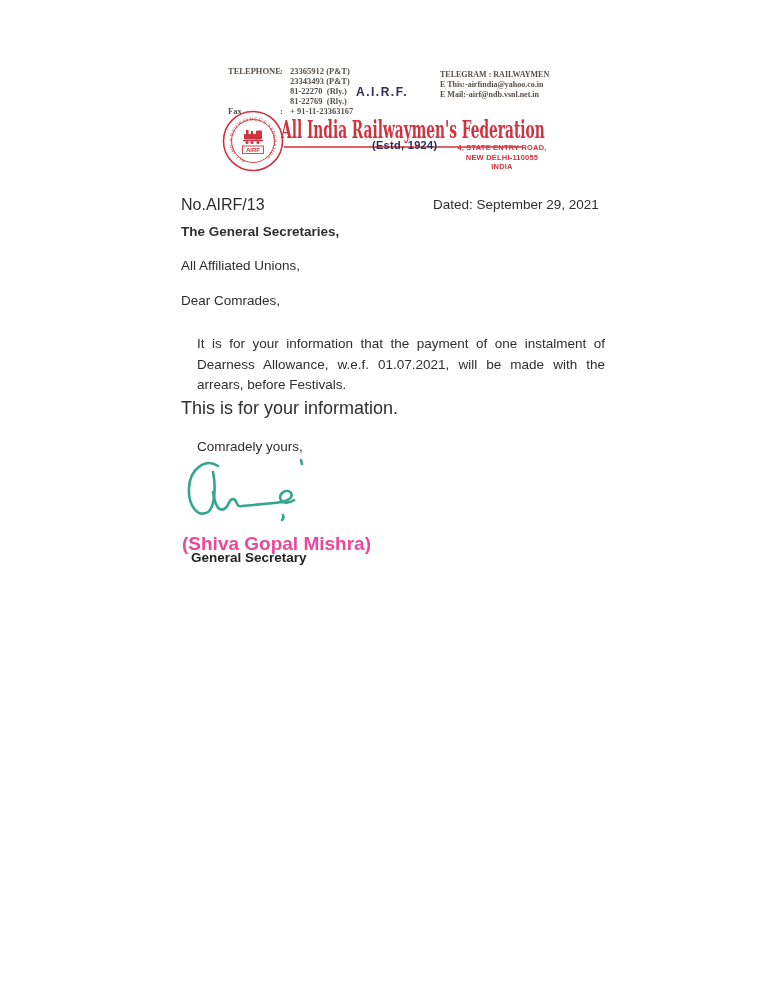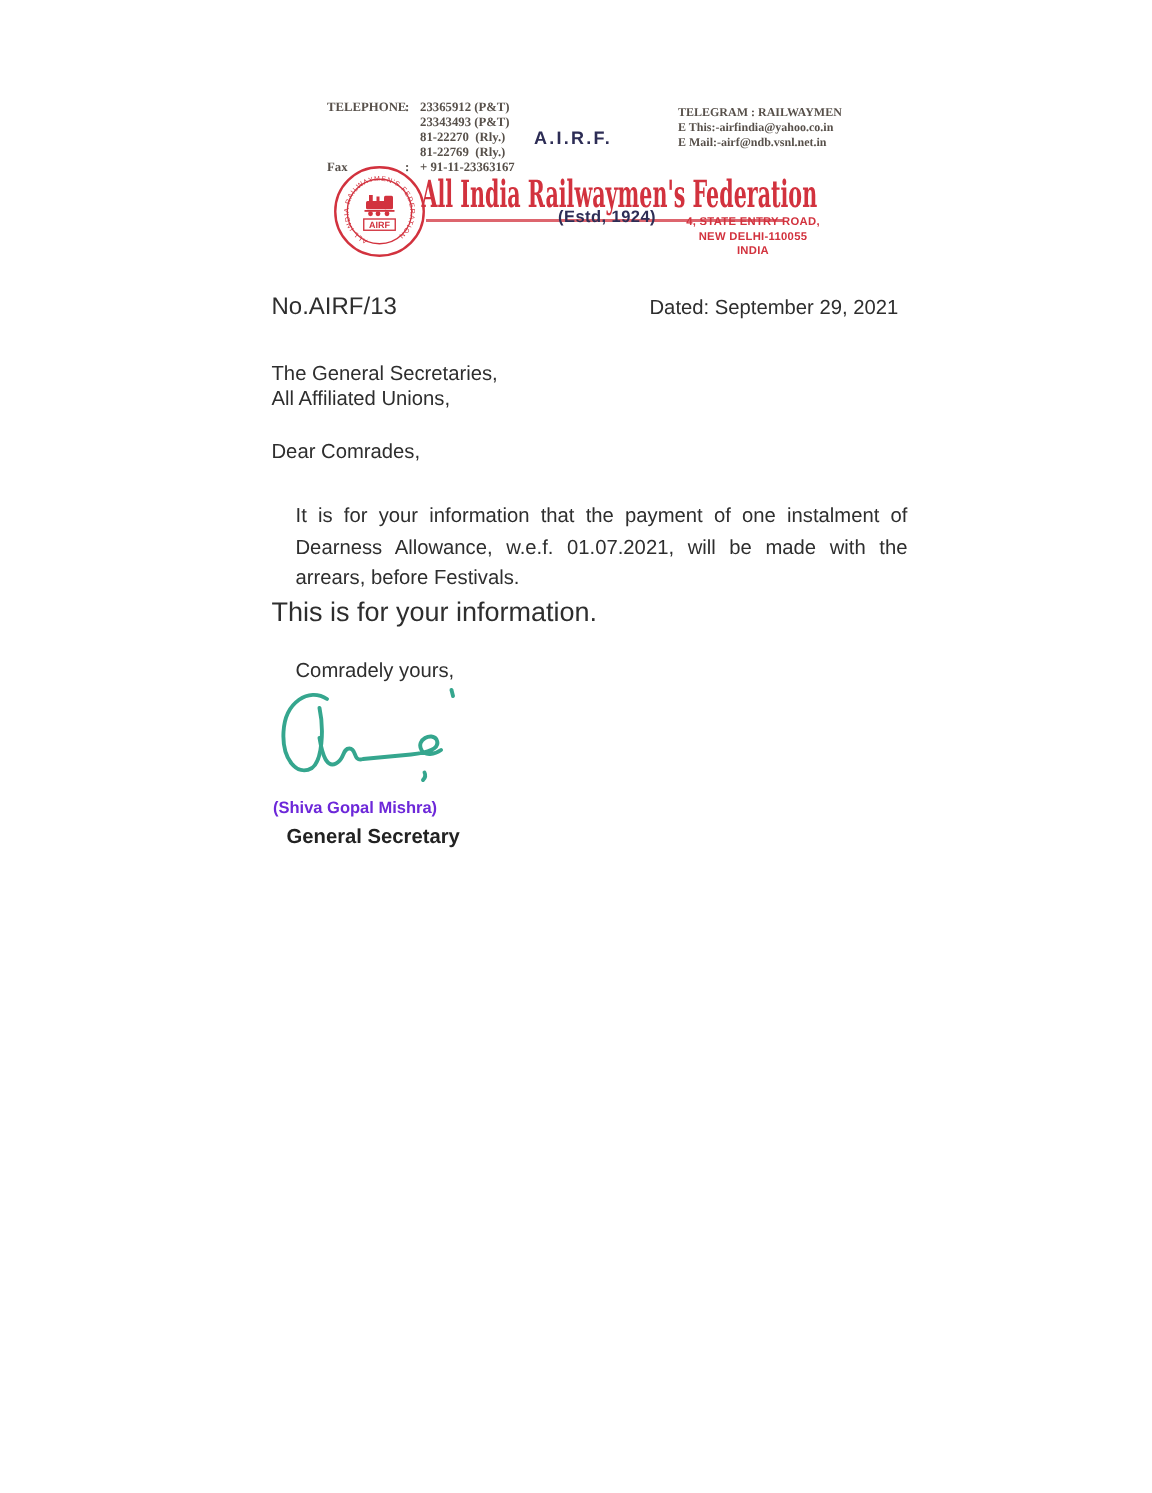--- a/index.html
+++ b/index.html
@@ -13,34 +13,34 @@
     overflow:hidden;
   }
 
   
   .tel-block {
     position:absolute; left:218px; top:66px; width:140px;
     font-family:"Liberation Serif", serif;
     font-size:8.5px; line-height:10px; color:#57504a; font-weight:bold;
   }
   .tel-row { display:flex; }
-  .tel-row .lbl { width:52px; }
+  .tel-row .lbl { width:52px;margin-left:10px; }
   .tel-row .sep { width:10px; }
   .tel-row .val { flex:1; white-space:pre; }
 
   .acronym {
     position:absolute; left:356px; top:85px;
     font-size:12px; font-weight:bold; letter-spacing:1.5px;
     color:#2d2d55;
   }
 
   .telegram-block {
     position:absolute; left:440px; top:70px;
     font-family:"Liberation Serif", serif;
-    font-size:8px; line-height:10px; color:#57504a; font-weight:bold;margin-left:12px;
+    font-size:8px; line-height:10px; color:#57504a; font-weight:bold;
   }
 
   .logo { position:absolute; left:222px; top:110px; width:62px; height:62px; }
 
   .org-title {
     position:absolute; left:281px; top:115px;
     font-family:"DejaVu Serif", serif;
     font-size:25px; font-weight:bold; color:#d2323e;
     white-space:nowrap;
     transform:scaleX(0.55); transform-origin:left center;
@@ -59,35 +59,35 @@
     position:absolute; left:446px; top:143px; width:112px;
     text-align:center; color:#d2323e;
     font-size:7.5px; line-height:9.5px; font-weight:bold;
     letter-spacing:.2px;
   }
 
   
   .ref-no  { position:absolute; left:181px; top:196px; font-size:16px; }
   .date    { position:absolute; left:433px; top:197px; font-size:13.5px; }
 
-  .recipient-1 { position:absolute; left:181px; top:241px; font-size:13.5px; }
+  .recipient-1 { position:absolute; left:181px; top:224px; font-size:13.5px;font-weight:bold; }
   .recipient-2 { position:absolute; left:181px; top:258px; font-size:13.5px; }
   .salutation  { position:absolute; left:181px; top:293px; font-size:13.5px; }
 
   .para-1 {
     position:absolute; left:181px; top:334px; width:408px;
     font-size:13.5px; line-height:20.5px; text-align:justify;margin-left:16px;
   }
   .para-2 { position:absolute; left:181px; top:398px; font-size:18px; }
 
   .closing { position:absolute; left:197px; top:439px; font-size:13.5px;text-align:center; }
 
   .signature { position:absolute; left:182px; top:452px; width:130px; height:82px; }
 
-  .sig-name  { position:absolute; left:182px; top:533px; font-size:11px; font-weight:bold; color:#6d28d9; }
+  .sig-name  { position:absolute; left:182px; top:533px; font-size:19px; font-weight:bold; color:#ec4899; }
   .sig-title { position:absolute; left:191px; top:550px; font-size:13.5px; font-weight:bold; color:#222; }
 </style>
 </head>
 <body>
 
 <div class="page">
 
   <div class="tel-block">
     <div class="tel-row">
       <span class="lbl">TELEPHONE</span>

